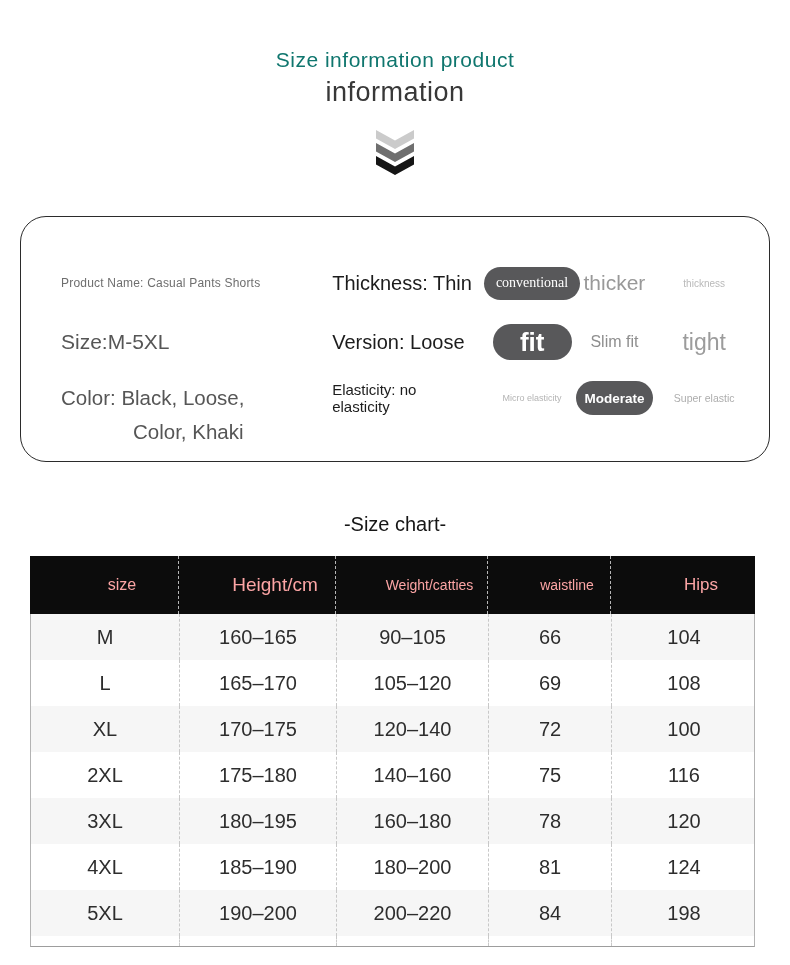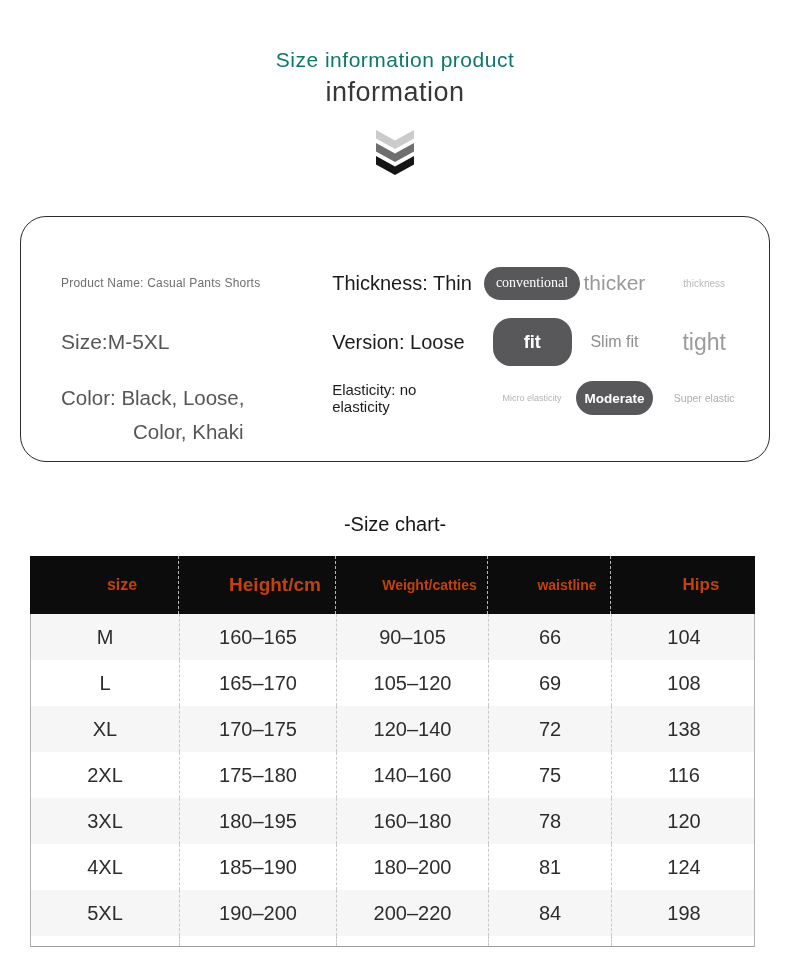--- a/index.html
+++ b/index.html
@@ -45,40 +45,40 @@
   .t-prodname { font-size:12px; color:#6e6e6e; letter-spacing:.2px; }
   .t-size  { font-size:21px; color:#565656; }
   .t-color { font-size:20.5px; color:#565656; line-height:34px; }
   .t-color .line2 { padding-left:72px; }
   .t-mid-lg { font-size:20px; color:#1c1c1c; }
   .t-mid-sm { font-size:15px; color:#1c1c1c; }
 
   .pill { display:inline-flex; align-items:center; justify-content:center;
           background:#58585a; color:#ffffff; border-radius:18px; white-space:nowrap; }
   .pill-conventional { height:33px; min-width:79px; font-size:14px; padding:0 12px;font-family:Liberation Serif, serif; }
-  .pill-fit          { height:48px; min-width:79px; font-size:18px; font-weight:700; padding:0 18px; }
+  .pill-fit          { height:36px; min-width:79px; font-size:26px; font-weight:700; padding:0 18px; }
   .pill-moderate     { height:34px; min-width:77px; font-size:13.5px; font-weight:700; padding:0 14px; }
 
   .opt-plain { white-space:nowrap; }
   .o-thicker   { font-size:21px;  color:#999999; }
   .o-thickness { font-size:10px;   color:#b9b9b9; }
   .o-slimfit   { font-size:16px;  color:#8e8e8e; }
   .o-tight     { font-size:23px;  color:#9c9c9c; }
   .o-micro     { font-size:9px;   color:#b4b4b4; }
   .o-super     { font-size:10.5px;color:#adadad; }
 
   
   .chart-heading { margin-top:48px; text-align:center; font-size:20px; line-height:28px; color:#161616; }
   .size-table { margin:18px 0 0 30px; width:725px; }
   .tbl-head, .tbl-row, .tbl-foot {
     display:grid; grid-template-columns:148px 157px 152px 123px 145px;
   }
   .tbl-head { background:#0c0c0c; height:58px; }
   .tbl-head .hcell { display:flex; align-items:center; justify-content:center;
-    color:#c2410c; font-weight:700;padding-left:36px; }
+    color:#fca5a5; font-weight:400;padding-left:36px; }
   .tbl-head .hcell + .hcell { border-left:1px dashed rgba(255,255,255,.7); }
   .h-size   { font-size:16px; }
   .h-height { font-size:19px; }
   .h-weight { font-size:14px; }
   .h-waist  { font-size:14px; }
   .h-hips   { font-size:17px; }
 
   .tbl-body { border-left:1px solid #b3b3b3; border-right:1px solid #b3b3b3;
               border-bottom:1px solid #9d9d9d; }
   .tbl-row { height:46px; background:#ffffff; }
@@ -174,21 +174,21 @@
       <div class="cell">165–170</div>
       <div class="cell">105–120</div>
       <div class="cell">69</div>
       <div class="cell">108</div>
     </div>
     <div class="tbl-row stripe">
       <div class="cell">XL</div>
       <div class="cell">170–175</div>
       <div class="cell">120–140</div>
       <div class="cell">72</div>
-      <div class="cell">138</div>
+      <div class="cell">100</div>
     </div>
     <div class="tbl-row">
       <div class="cell">2XL</div>
       <div class="cell">175–180</div>
       <div class="cell">140–160</div>
       <div class="cell">75</div>
       <div class="cell">116</div>
     </div>
     <div class="tbl-row stripe">
       <div class="cell">3XL</div>

